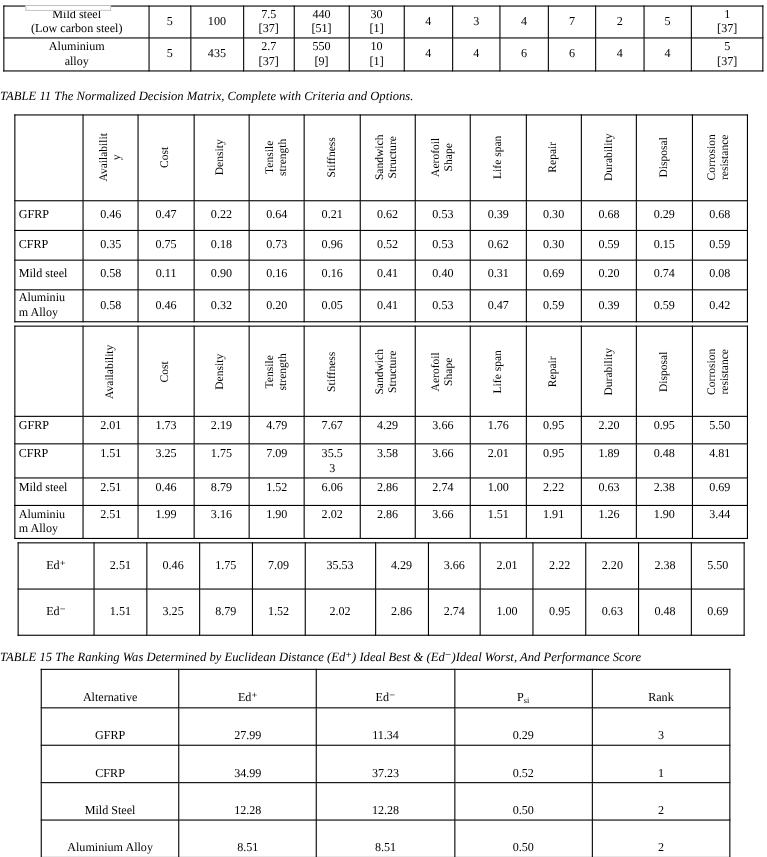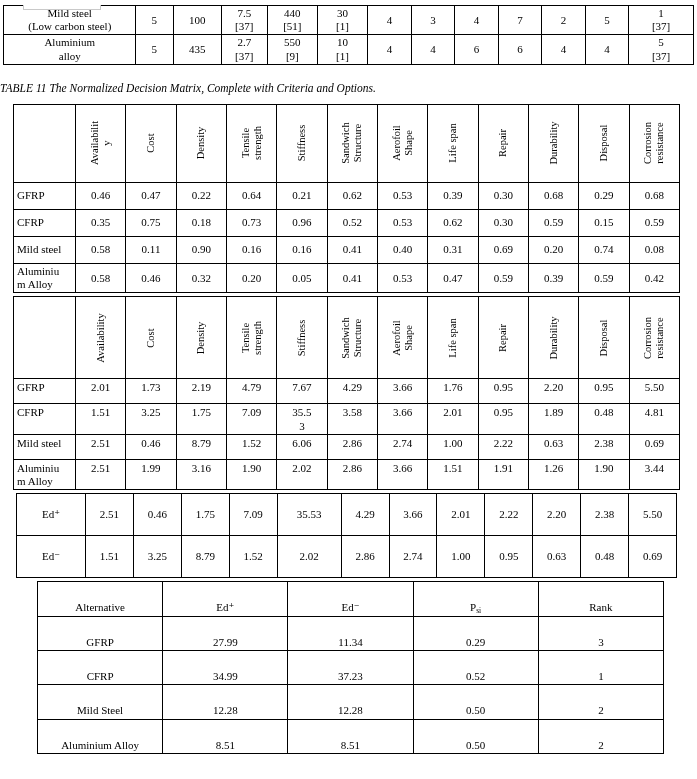--- a/index.html
+++ b/index.html
@@ -429,20 +429,21 @@
         <td>2.74</td>
         <td>1.00</td>
         <td>0.95</td>
         <td>0.63</td>
         <td>0.48</td>
         <td>0.69</td>
       </tr>
       </tbody>
   </table>
 
+  <div class="caption cap15">TABLE 15 The Ranking Was Determined by Euclidean Distance (Ed⁺) Ideal Best &amp; (Ed⁻)Ideal Worst, And Performance Score</div>
 
   <table class="t15">
     <colgroup>
       <col>
         <col>
       <col>
         <col>
       <col>
     </colgroup>
     <thead>

